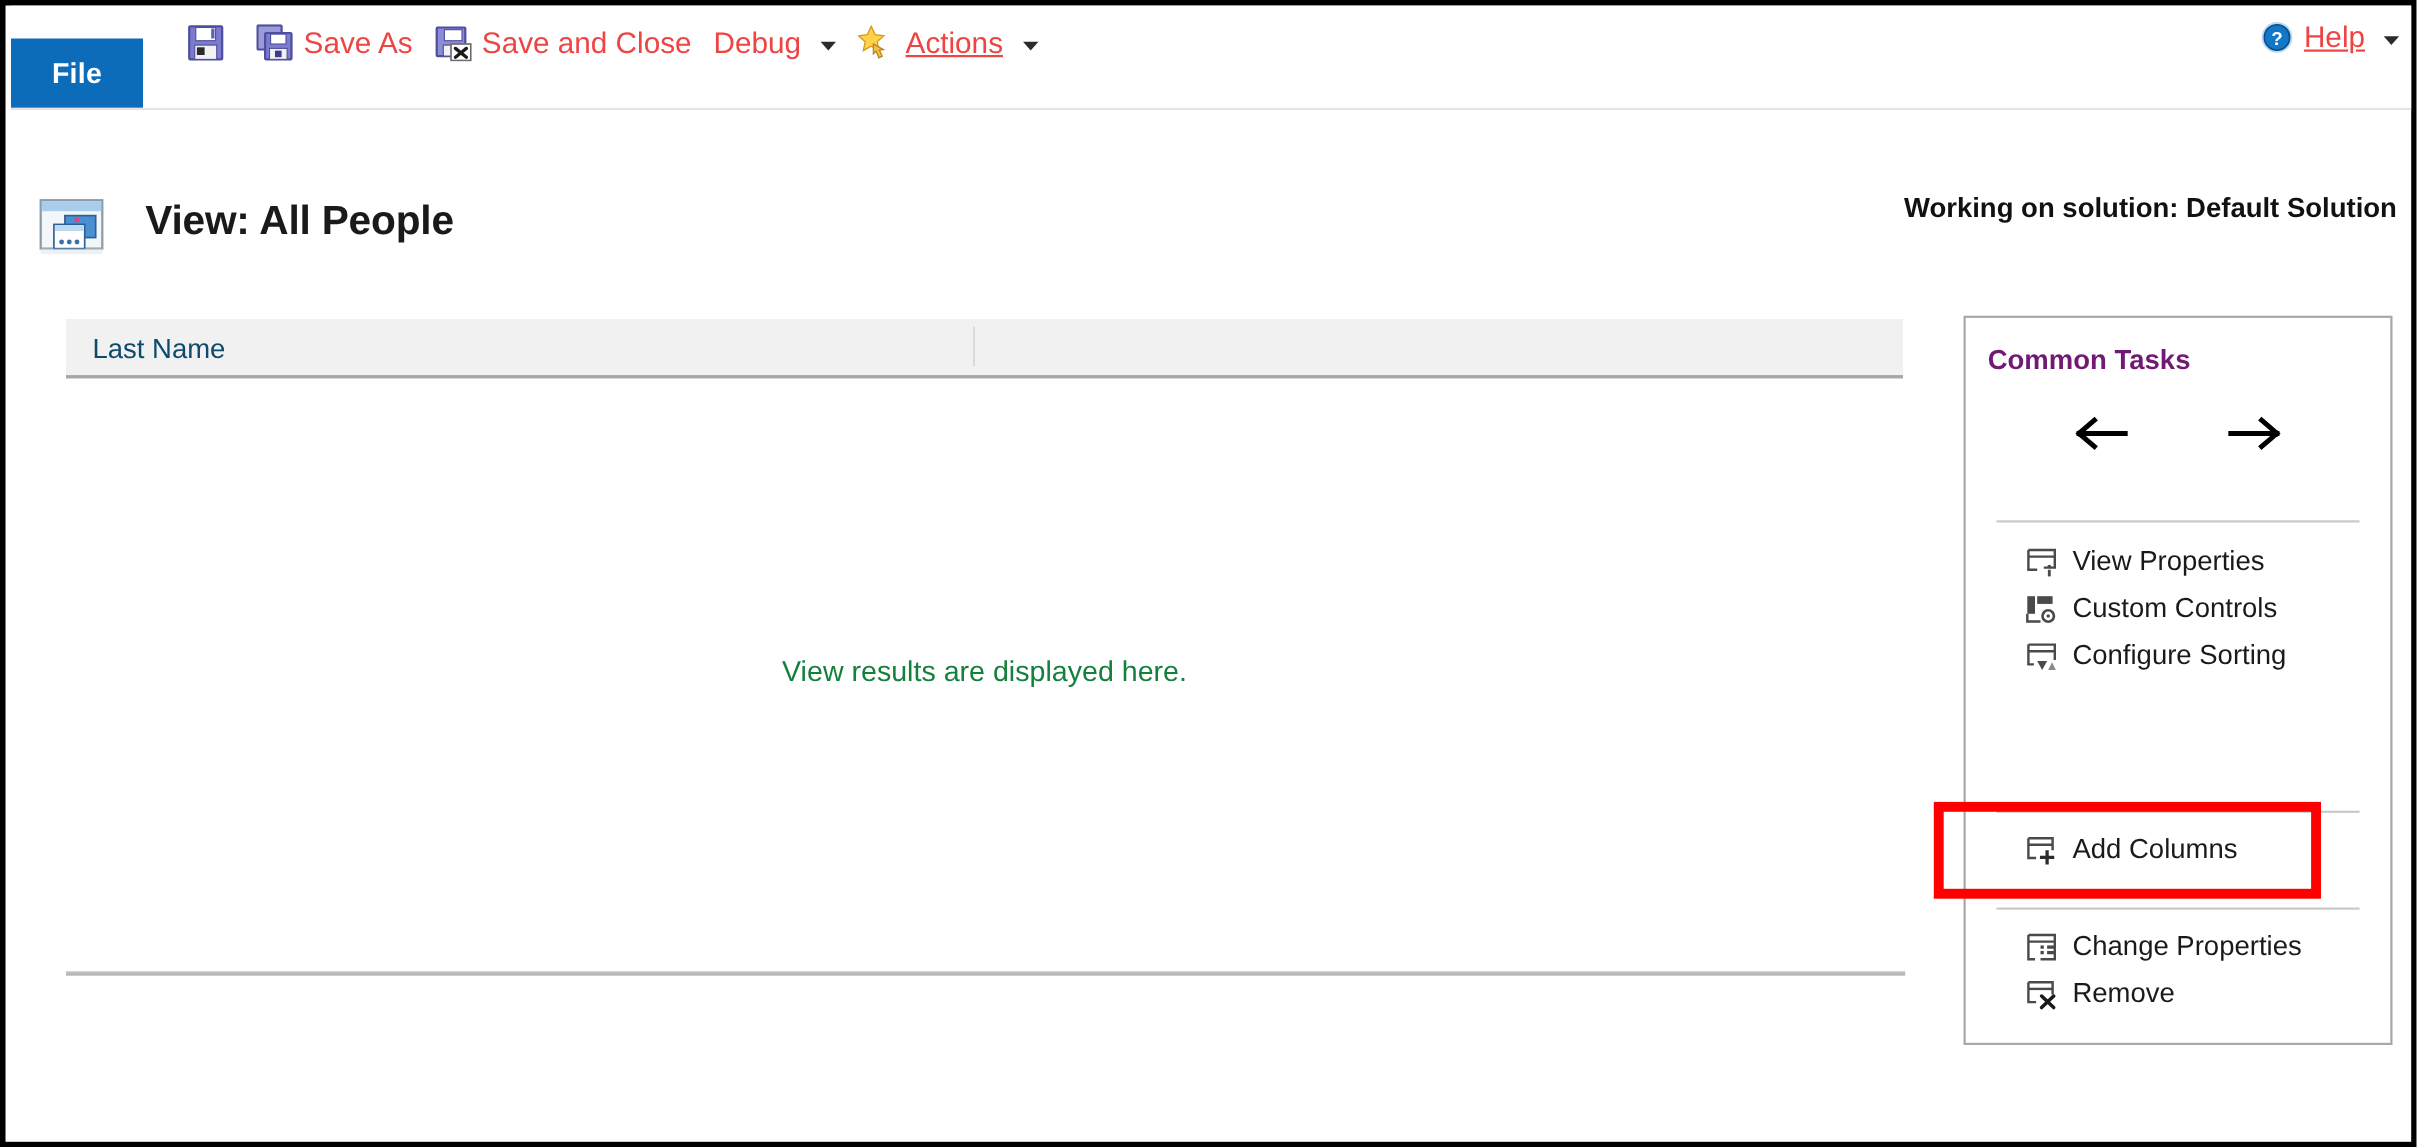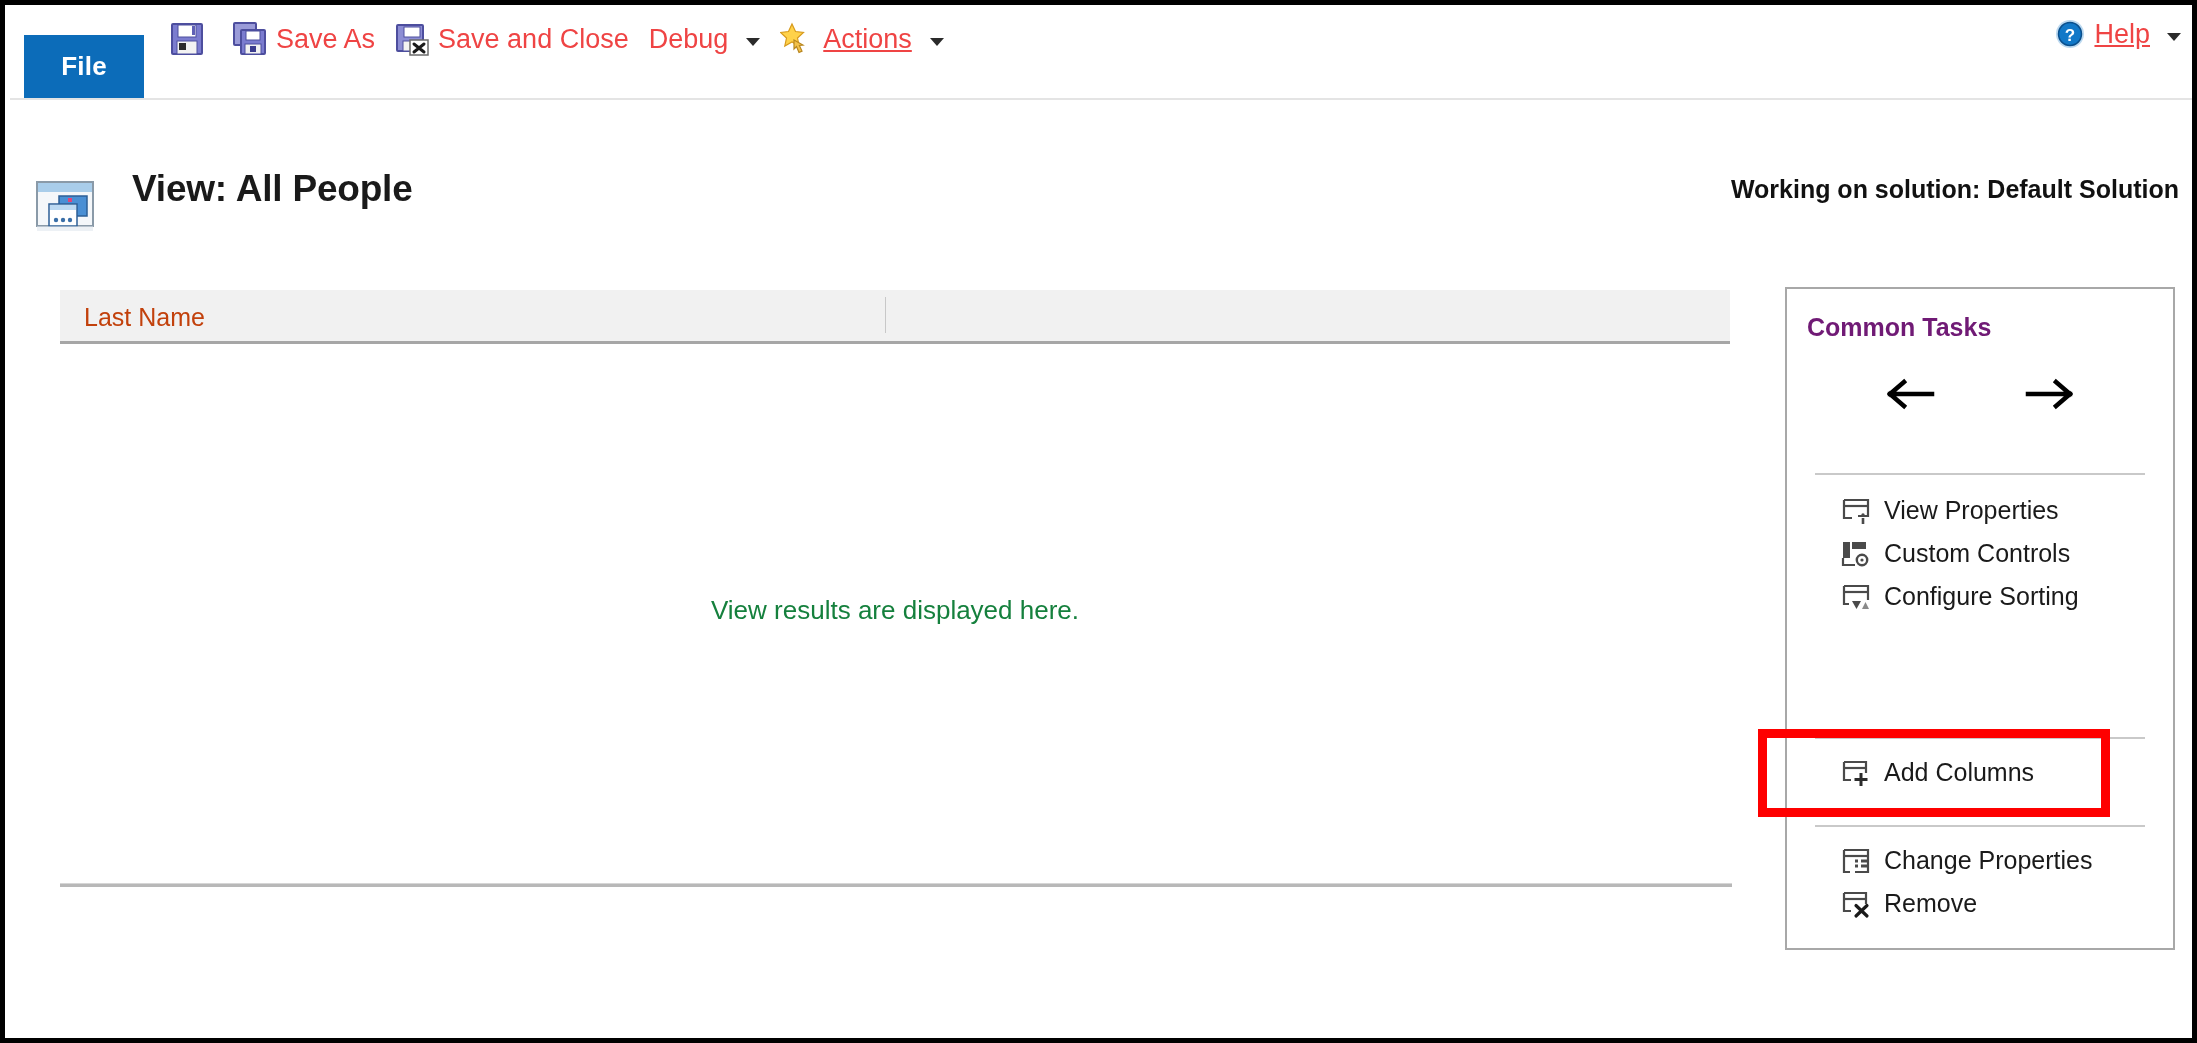--- a/index.html
+++ b/index.html
@@ -32,21 +32,21 @@
   .ribbon-underline {
     position: absolute;
     left: 5px;
     top: 93px;
     width: 2187px;
     height: 2px;
     background: #e4e4e4;
   }
   .file-tab {
     position: absolute;
-    left: 14px;
+    left: 0px;
     top: 30px;
     width: 120px;
     height: 63px;
     background: #0c6cb9;
     color: #ffffff;
     font-size: 26px;
     font-weight: 600;
     display: flex;
     align-items: center;
     justify-content: center;
@@ -110,21 +110,21 @@
     height: 170px;
   }
   .view-icon-wrap {
     position: absolute;
     left: 25px;
     top: 78px;
   }
   .page-title {
     position: absolute;
     left: 122px;
-    top: 68px;
+    top: 80px;
     font-size: 37px;
     font-weight: bold;
     color: #1a1a1a;
     letter-spacing: -0.2px;
   }
   .solution-note {
     position: absolute;
     right: 18px;
     top: 75px;
     font-size: 25px;
@@ -141,21 +141,21 @@
     height: 54px;
     background: #f1f1f1;
     border-bottom: 3px solid #a6a6a6;
     box-sizing: border-box;
   }
   .grid-header-cell {
     position: absolute;
     left: 24px;
     top: 13px;
     font-size: 25px;
-    color: #c2410c;
+    color: #0c4a6e;
   }
   .col-divider {
     position: absolute;
     left: 825px;
     top: 7px;
     width: 1px;
     height: 36px;
     background: #c8c8c8;
   }
   .grid-empty-text {

